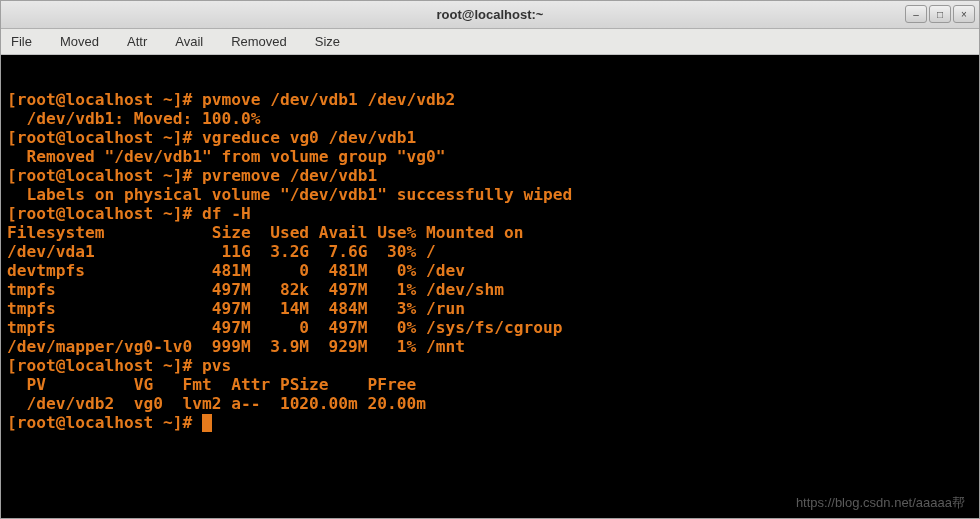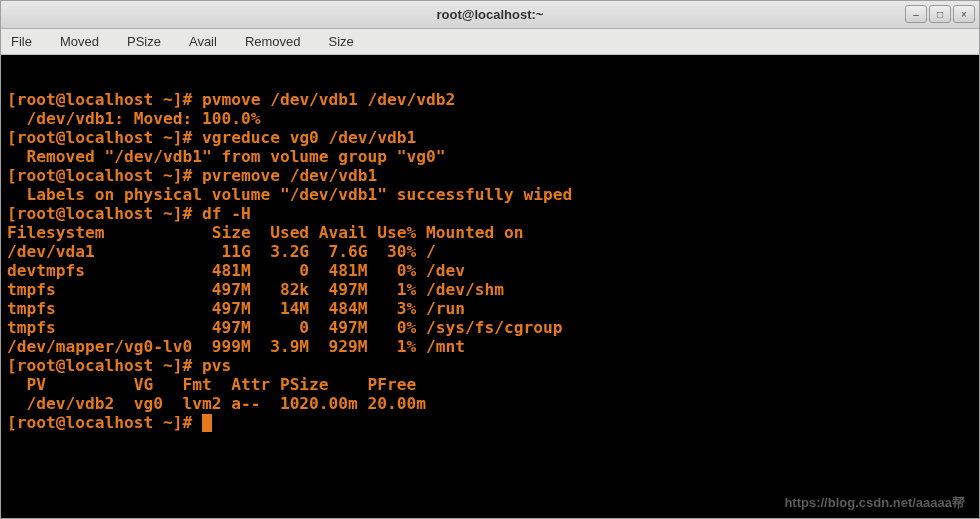--- a/index.html
+++ b/index.html
@@ -9,40 +9,40 @@
     .titlebar .title { font-size: 13px; font-weight: bold; color: #333; }
     .winctrls { position: absolute; right: 4px; top: 4px; display: flex; gap: 2px; }
     .winbtn { width: 22px; height: 18px; background: linear-gradient(#f0f0f0,#d0d0d0); border: 1px solid #999; border-radius: 3px; display:flex; align-items:center; justify-content:center; font-size: 10px; color:#444; cursor:pointer; }
     .menubar { height: 26px; background: #e8e8e6; display: flex; align-items: center; padding: 0 6px; gap: 20px; font-size: 13px; color: #333; border-bottom: 1px solid #c0c0c0;}
     .menu-item { cursor: pointer; padding: 2px 4px; }
     .terminal { flex: 1; background: #000; padding: 16px 6px; font-family: "DejaVu Sans Mono", Consolas, monospace; font-size: 16.2px; line-height: 19px; color: #e57a1c; overflow: hidden; white-space: pre; font-weight: bold; position: relative;}
     .prompt-user { color: #e57a1c; }
     .prompt-cmd { color: #e57a1c; }
     .output { color: #e57a1c; }
     .cursor { display:inline-block; width: 10px; height: 18px; background:#e57a1c; vertical-align: text-bottom; }
-    .watermark { position: absolute; right: 14px; bottom: 6px; color: #6a6a6a; font-size: 13px; font-family: sans-serif; font-weight: bold; white-space: pre; opacity: 0.85;}
+    .watermark { position: absolute; right: 14px; bottom: 6px; color: #6a6a6a; font-size: 13px; font-family: sans-serif; font-weight: normal; white-space: pre; opacity: 0.85;}
   </style>
 </head>
 <body>
 
 <div class="window">
 
   <div class="titlebar">
     <span class="title">root@localhost:~</span>
     <div class="winctrls">
       <div class="winbtn">–</div>
       <div class="winbtn">□</div>
       <div class="winbtn">×</div>
     </div>
   </div>
 
   <div class="menubar">
     <span class="menu-item">File</span>
     <span class="menu-item">Moved</span>
-    <span class="menu-item">PSize</span>
+    <span class="menu-item">Attr</span>
     <span class="menu-item">Avail</span>
     <span class="menu-item">Removed</span>
     <span class="menu-item">Size</span>
   </div>
 
   <div class="terminal">
 <span class="prompt-user">[root@localhost ~]# </span><span class="prompt-cmd">pvmove /dev/vdb1 /dev/vdb2</span>
 <span class="output">  /dev/vdb1: Moved: 100.0%</span>
 <span class="prompt-user">[root@localhost ~]# </span><span class="prompt-cmd">vgreduce vg0 /dev/vdb1</span>
 <span class="output">  Removed "/dev/vdb1" from volume group "vg0"</span>

